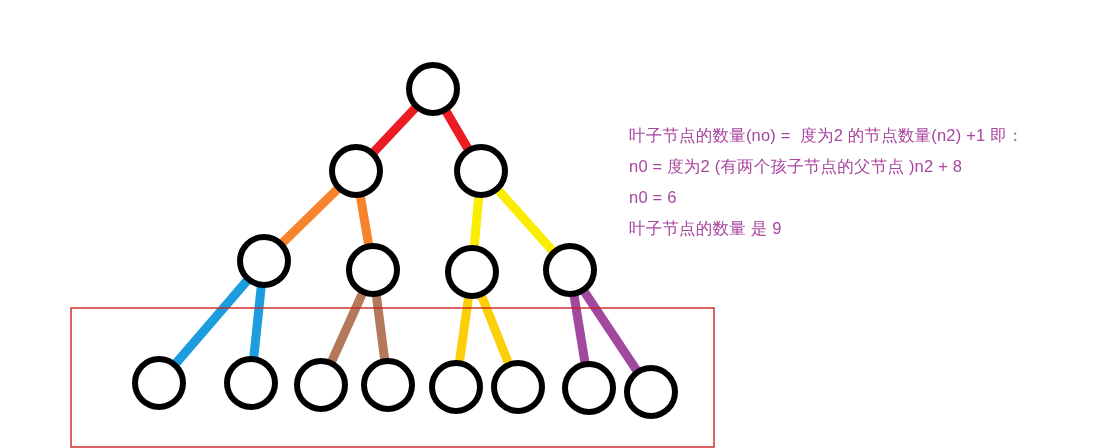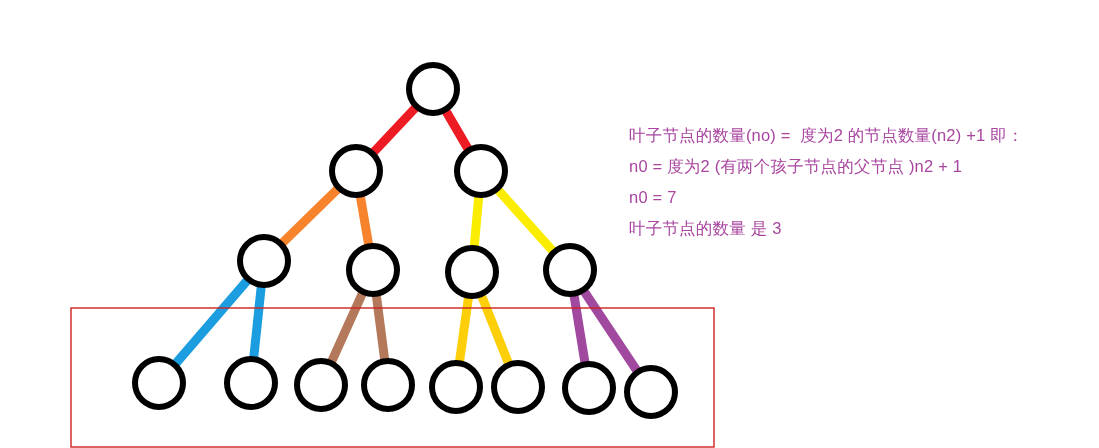--- a/index.html
+++ b/index.html
@@ -83,18 +83,18 @@
         <circle cx="388" cy="357" r="24" fill="#ffffff" stroke="#000000" stroke-width="6"></circle>
         <circle cx="456" cy="359" r="24" fill="#ffffff" stroke="#000000" stroke-width="6"></circle>
         <circle cx="518" cy="359" r="24" fill="#ffffff" stroke="#000000" stroke-width="6"></circle>
         <circle cx="589" cy="360" r="24" fill="#ffffff" stroke="#000000" stroke-width="6"></circle>
         <circle cx="651" cy="364" r="24" fill="#ffffff" stroke="#000000" stroke-width="6"></circle>
       </g>
   </svg>
 
   <div class="explanation">
     <div class="line">叶子节点的数量(no) =  度为2 的节点数量(n2) +1 即：</div>
-    <div class="line">n0 = 度为2 (有两个孩子节点的父节点 )n2 + 1</div>
-    <div class="line">n0 = 7</div>
-    <div class="line">叶子节点的数量 是 3</div>
+    <div class="line">n0 = 度为2 (有两个孩子节点的父节点 )n2 + 8</div>
+    <div class="line">n0 = 6</div>
+    <div class="line">叶子节点的数量 是 9</div>
   </div>
 
 </div>
 
 </body></html>

